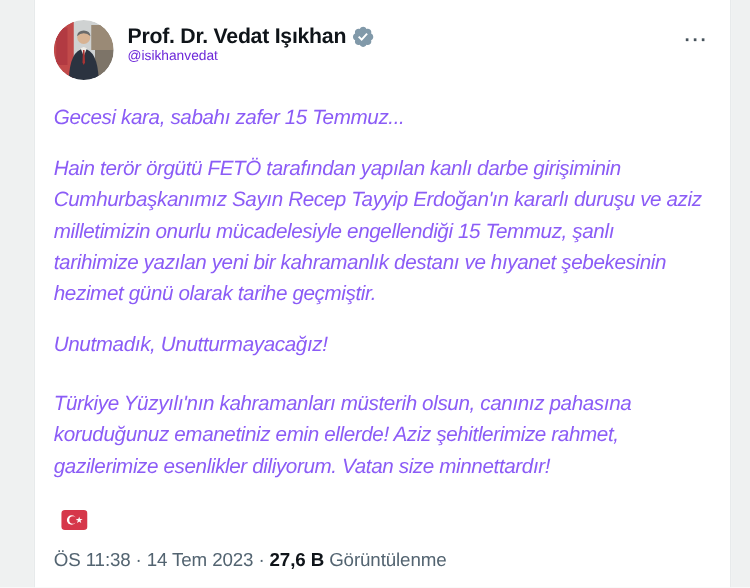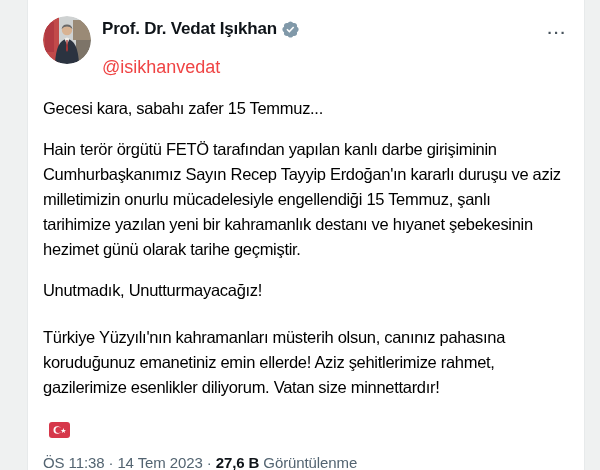--- a/index.html
+++ b/index.html
@@ -29,35 +29,36 @@
   }
   .avatar svg { display: block; }
   .author-block { margin-left: 11px; flex: 1 1 auto; padding-top: 3px; }
   .name-row { display: flex; align-items: center; }
   .author-name {
     font-size: 17px; font-weight: bold; color: #0f1419;
     letter-spacing: -0.2px; cursor: pointer;
   }
   .verified { margin-left: 4px; display: inline-flex; }
   .verified svg { width: 19px; height: 19px; }
-  .author-handle { font-size: 18px; color: #ef4444; margin-top: 18px; cursor: pointer; }
+  .author-handle { font-size: 11px; color: #6d28d9; margin-top: 0; cursor: pointer; }
   .more-btn {
     background: none; border: none; color: #47535c;
     font-size: 15px; font-weight: bold; letter-spacing: 1.5px;
     line-height: 10px; padding: 4px 2px; margin-top: 8px;
     cursor: pointer; flex: 0 0 auto;
   }
   .tweet-body { margin-top: 18px; }
   .tweet-body p {
     font-size: 16.5px;
     line-height: 25px;
-    color: #000000;
+    color: #8b5cf6;
     letter-spacing: -0.3px;
     white-space: pre-line;
     margin-bottom: 16px;
+    font-style: italic;
   }
   .tweet-body p.gap-lg { margin-bottom: 22px; }
   .flag-line { display: flex; align-items: center; }
   .flag { display: inline-flex; margin-left: 6px; }
   .flag svg { width: 21px; height: 16px; }
   .tweet-footer {
     margin-top: 6px;
     font-size: 15px;
     color: #536471;
     letter-spacing: -0.1px;

